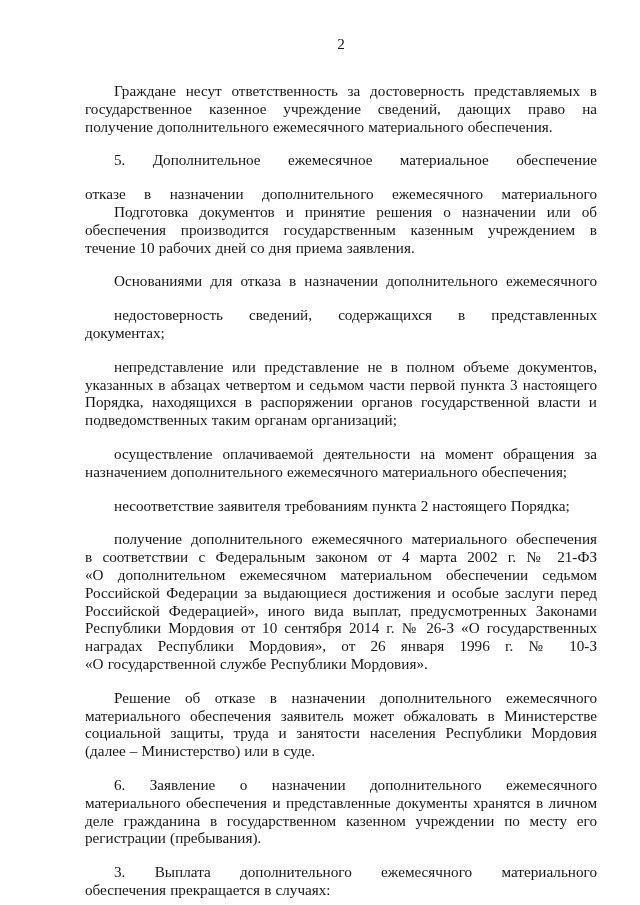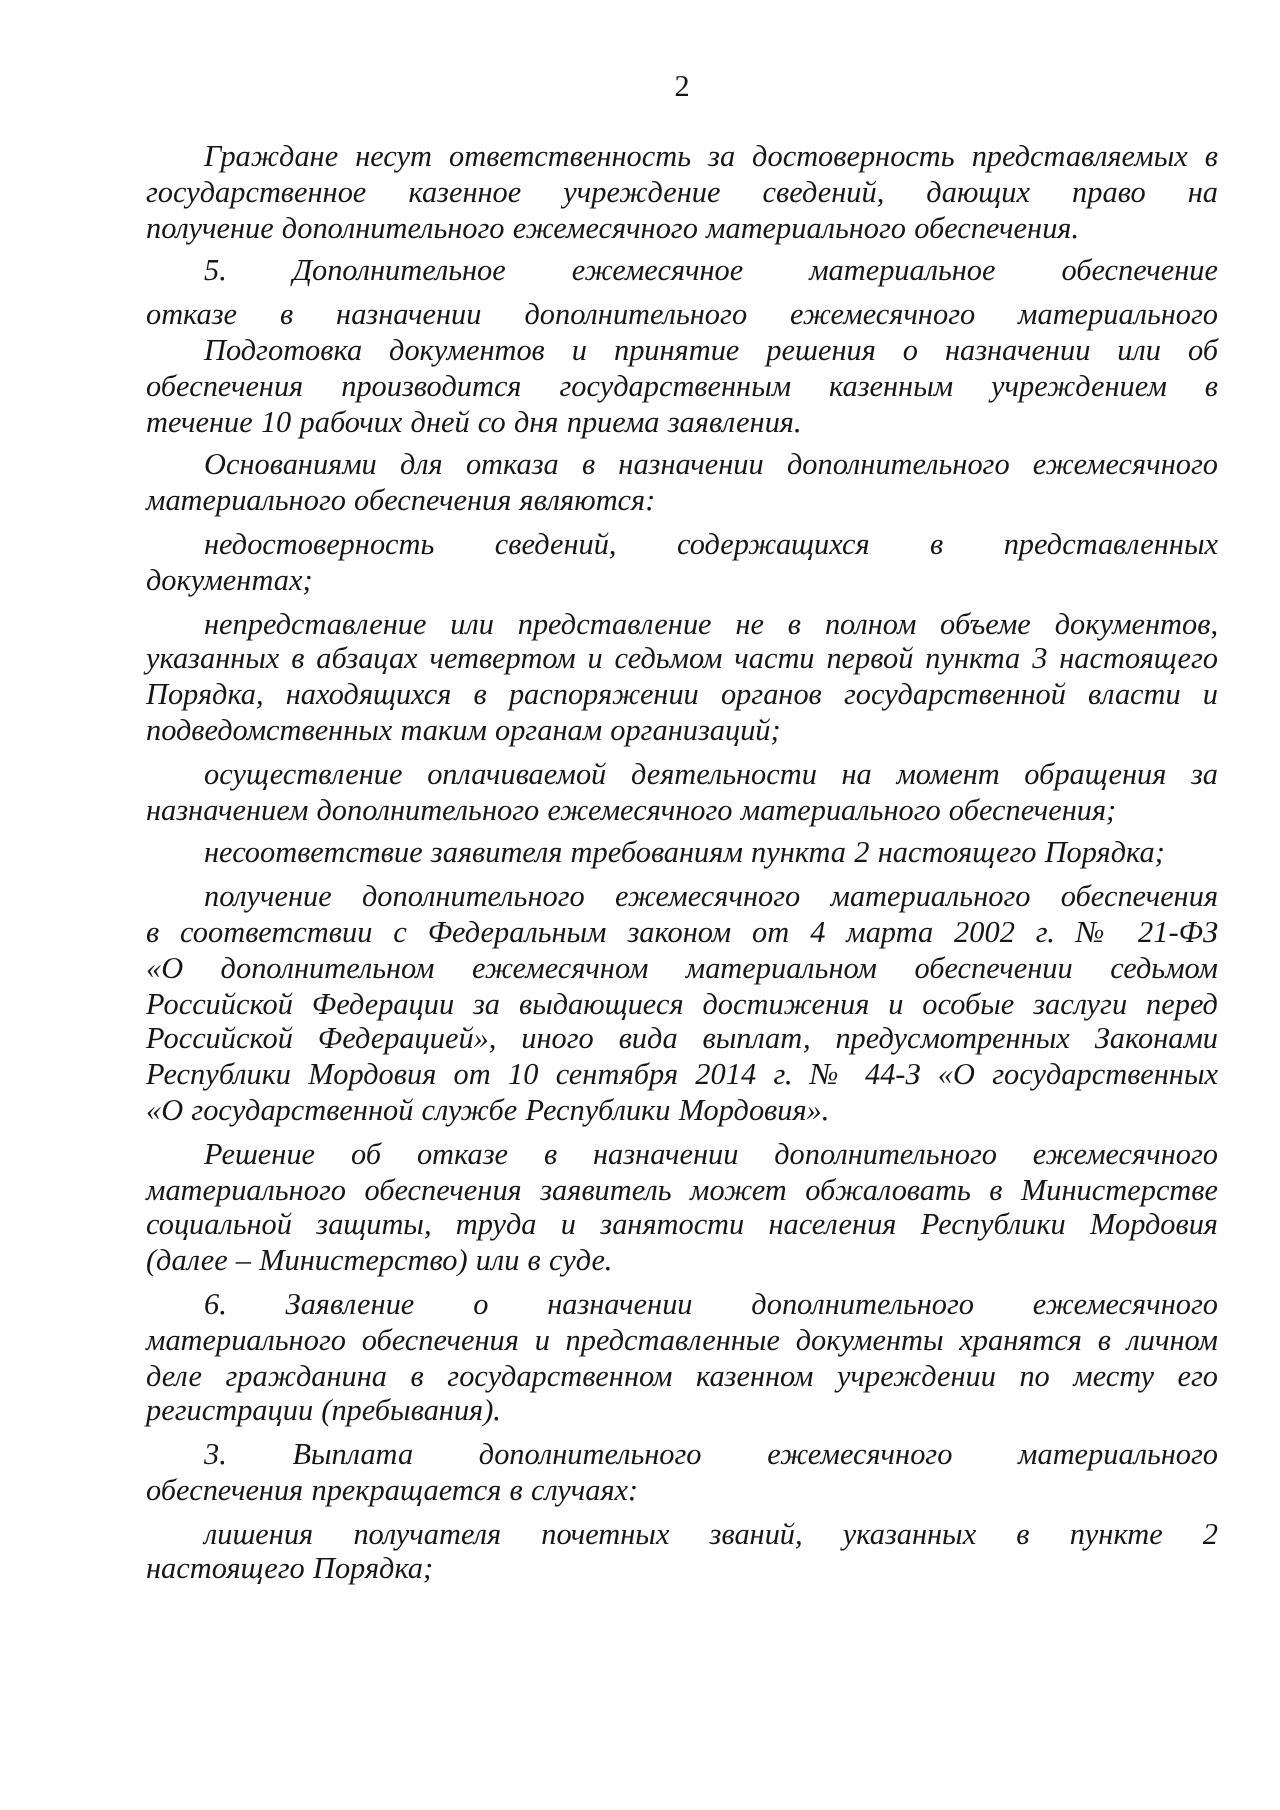--- a/index.html
+++ b/index.html
@@ -27,23 +27,22 @@
   }
   .doc-body {
     position: absolute;
     top: 66px;
     left: 69px;
     width: 544px;
     font-size: 15.2px;
     line-height: 17.8px;
   }
   .para {
-    margin: 4px;
+    margin: 16px;
     padding: 0;
-    font-style: italic;
   }
   .line {
     text-align: justify;
     text-align-last: justify;
     word-spacing: 0.02em;
     white-space: normal;
   }
   .line.first {
     text-indent: 29px;
   }
@@ -66,21 +65,20 @@
         <div class="line first">5. Дополнительное ежемесячное материальное обеспечение</div>
       </div>
       <div class="para">
         <div class="line">отказе в назначении дополнительного ежемесячного материального</div>
         <div class="line first">Подготовка документов и принятие решения о назначении или об</div>
         <div class="line">обеспечения производится государственным казенным учреждением в</div>
         <div class="line last">течение 10 рабочих дней со дня приема заявления.</div>
       </div>
       <div class="para">
         <div class="line first">Основаниями для отказа в назначении дополнительного ежемесячного</div>
-        <div class="line last">материального обеспечения являются:</div>
       </div>
       <div class="para">
         <div class="line first">недостоверность сведений, содержащихся в представленных</div>
         <div class="line last">документах;</div>
       </div>
       <div class="para">
         <div class="line first">непредставление или представление не в полном объеме документов,</div>
         <div class="line">указанных в абзацах четвертом и седьмом части первой пункта 3 настоящего</div>
         <div class="line">Порядка, находящихся в распоряжении органов государственной власти и</div>
         <div class="line last">подведомственных таким органам организаций;</div>
@@ -91,21 +89,22 @@
       </div>
       <div class="para">
         <div class="line first last">несоответствие заявителя требованиям пункта 2 настоящего Порядка;</div>
       </div>
       <div class="para">
         <div class="line first">получение дополнительного ежемесячного материального обеспечения</div>
         <div class="line">в соответствии с Федеральным законом от 4 марта 2002 г. № 21-ФЗ</div>
         <div class="line">«О дополнительном ежемесячном материальном обеспечении седьмом</div>
         <div class="line">Российской Федерации за выдающиеся достижения и особые заслуги перед</div>
         <div class="line">Российской Федерацией», иного вида выплат, предусмотренных Законами</div>
-        <div class="line">Республики Мордовия от 10 сентября 2014 г. № 44-З «О государственных</div>
+        <div class="line">Республики Мордовия от 10 сентября 2014 г. № 26-З «О государственных</div>
+        <div class="line">наградах Республики Мордовия», от 26 января 1996 г. № 10-З</div>
         <div class="line last">«О государственной службе Республики Мордовия».</div>
       </div>
       <div class="para">
         <div class="line first">Решение об отказе в назначении дополнительного ежемесячного</div>
         <div class="line">материального обеспечения заявитель может обжаловать в Министерстве</div>
         <div class="line">социальной защиты, труда и занятости населения Республики Мордовия</div>
         <div class="line last">(далее – Министерство) или в суде.</div>
       </div>
       <div class="para">
         <div class="line first">6. Заявление о назначении дополнительного ежемесячного</div>

